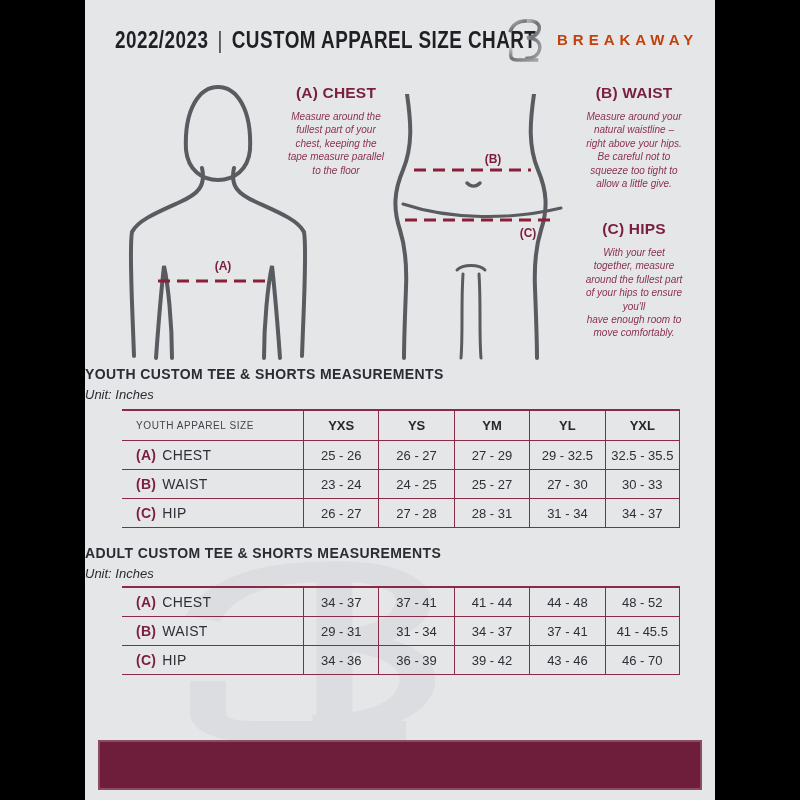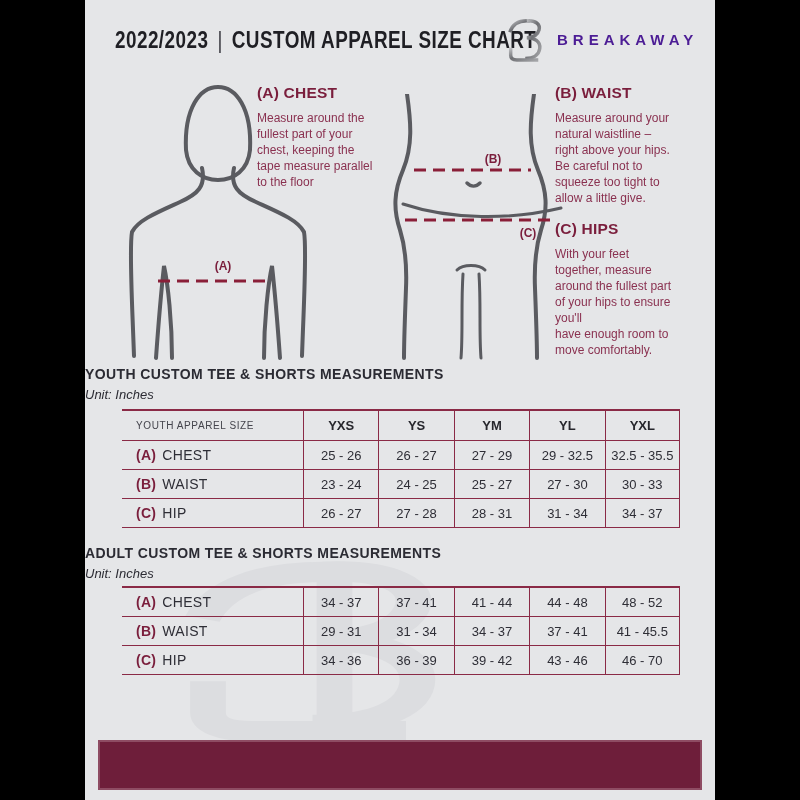--- a/index.html
+++ b/index.html
@@ -7,29 +7,29 @@
   .page{position:absolute;left:85px;top:0;width:630px;height:800px;background:#e5e6e8;
         font-family:"Liberation Sans",sans-serif;overflow:hidden;}
 
   
   .hdr-title{position:absolute;left:30px;top:26px;white-space:nowrap;color:#1f1f24;
              font-weight:700;font-size:21px;letter-spacing:.5px;
              transform:scale(.9,1.18);transform-origin:left top;}
   .hdr-sep{margin:0 10px;font-weight:400;color:#3a3a40;}
   .logo{position:absolute;left:418px;top:15px;width:46px;height:50px;}
   .brand{position:absolute;left:472px;top:31px;font-size:15px;font-weight:700;
-         letter-spacing:5px;color:#4c1d95;}
+         letter-spacing:5px;color:#c2410c;}
 
   
   .fig{position:absolute;}
   .diag-label{position:absolute;width:40px;text-align:center;font-size:12px;font-weight:700;
               color:#7a1e3c;}
-  .instr{position:absolute;width:158px;}
+  .instr{position:absolute;width:158px;text-align:center;}
   .instr h3{margin:0 0 8px 0;font-size:15.5px;font-weight:700;color:#7a1e3c;letter-spacing:.2px;}
-  .instr p{margin:0;font-size:12px;line-height:1.34;color:#8a3150;
+  .instr p{margin:0;font-size:10px;line-height:1.34;font-style:italic;color:#8a3150;
            white-space:pre-line;}
 
   
   .sec-title{position:absolute;left:0;width:100%;font-size:14px;
              font-weight:700;color:#2b2b33;letter-spacing:.4px;}
   .sec-unit{position:absolute;left:0;width:100%;font-size:13px;
             font-style:italic;color:#2b2b33;}
 
   
   .sizetable{position:absolute;left:37px;width:558px;border-top:2.5px solid #8a2a46;z-index:2;}

